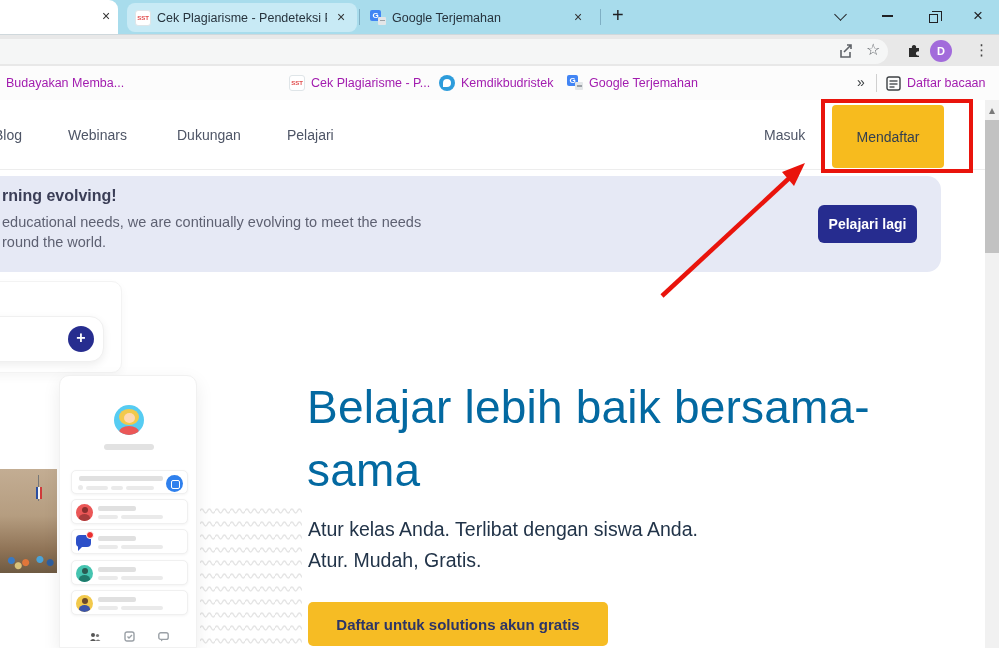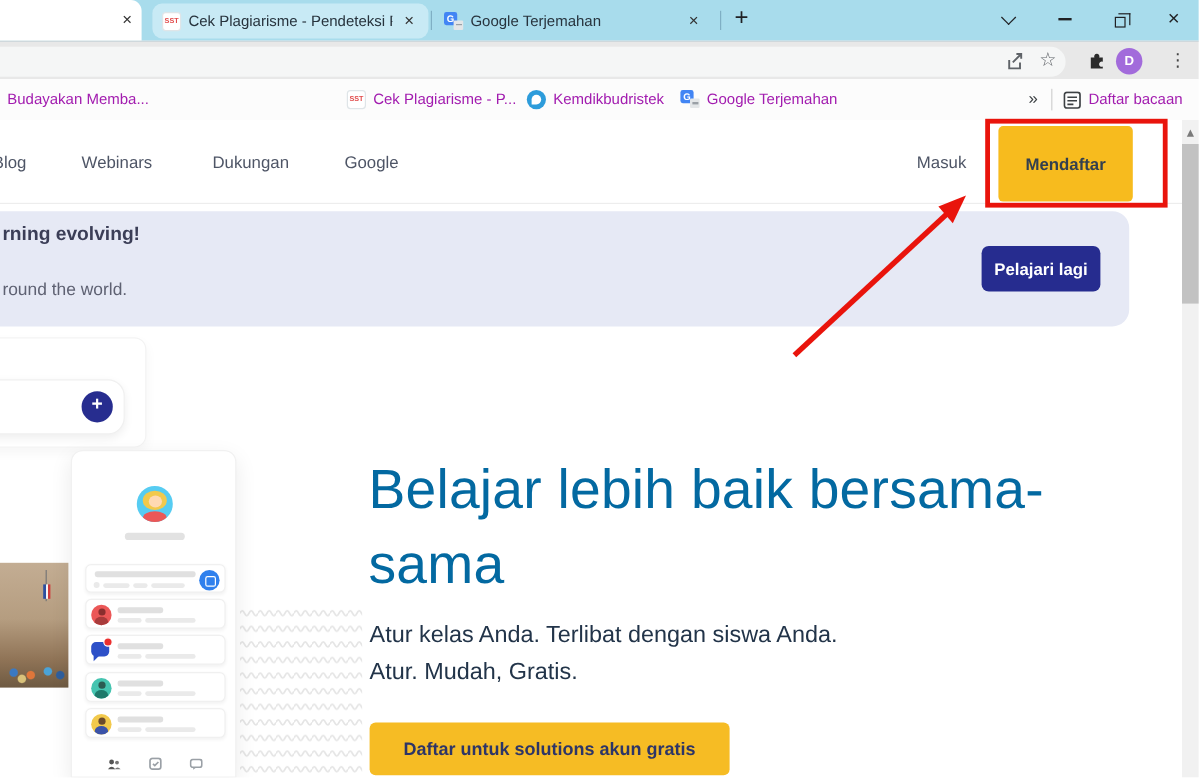--- a/index.html
+++ b/index.html
@@ -43,21 +43,21 @@
   .bm-divider { top:8px; width:1px; height:18px; background:#d0d0d0; }
 
   
   .scrollbar { left:985px; top:100px; width:14px; height:548px; background:#F1F1F1; }
   .sb-arrow { left:4px; top:8px; width:0; height:0; border-left:3.5px solid transparent; border-right:3.5px solid transparent; border-bottom:6px solid #7a7a7a; }
   .sb-thumb { left:0; top:20px; width:14px; height:133px; background:#C2C2C2; }
 
   
   .site-nav { left:0; top:100px; width:985px; height:70px; background:#fff; border-bottom:1px solid #ededed; }
   .nav-link { font-size:14px; color:#4E5566; font-weight:500; top:27px; }
-  .signup-btn { left:832px; top:5px; width:112px; height:63px; background:#F7BB1E; border-radius:4px; color:#333F4F; font-size:14px; font-weight:700; display:flex; align-items:center; justify-content:center; border:none; }
+  .signup-btn { left:832px; top:5px; width:112px; height:63px; background:#F7BB1E; border-radius:4px; color:#333F4F; font-size:14px; font-weight:400; display:flex; align-items:center; justify-content:center; border:none; }
 
   
   .banner { left:-20px; top:176px; width:961px; height:96px; background:#E6E9F5; border-radius:0 14px 14px 0; }
   .banner-bold { left:22px; top:11px; font-size:16px; font-weight:bold; color:#3B3E57; }
   .banner-body { left:22px; font-size:14.5px; color:#5E6172; }
   .learn-btn { left:838px; top:29px; width:99px; height:38px; background:#262C8F; border-radius:6px; color:#fff; font-size:14px; font-weight:600; display:flex; align-items:center; justify-content:center; border:none; }
 
   
   .hero-heading { left:307px; top:376px; width:645px; font-size:46px; font-weight:300; line-height:63px; color:#0369a1; letter-spacing:0.2px; }
   .hero-sub { left:308px; font-size:19.5px; color:#223449; }
@@ -183,27 +183,28 @@
       <line x1="3.5" y1="11" x2="8.5" y2="11" stroke="#3c4043" stroke-width="1.3"></line>
     </svg>
     <span class="bm-label">Daftar bacaan</span>
   </div>
 </div>
 
 <div class="abs site-nav">
   <div class="abs nav-link" style="left:-6px;">Blog</div>
   <div class="abs nav-link" style="left:68px;">Webinars</div>
   <div class="abs nav-link" style="left:177px;">Dukungan</div>
-  <div class="abs nav-link" style="left:287px;">Google</div>
+  <div class="abs nav-link" style="left:287px;">Pelajari</div>
   <div class="abs nav-link" style="left:764px;">Masuk</div>
   <button class="abs signup-btn">Mendaftar</button>
 </div>
 
 <div class="abs banner">
   <div class="abs banner-bold">rning evolving!</div>
+  <div class="abs banner-body" style="top:38px;">educational needs, we are continually evolving to meet the needs</div>
   <div class="abs banner-body" style="top:58px;">round the world.</div>
   <button class="abs learn-btn">Pelajari lagi</button>
 </div>
 
 <div class="abs card-top"></div>
 <div class="abs card-input"></div>
 <div class="abs plus-circle">+</div>
 
 <div class="abs photo">
   <div class="abs photo-pole"></div>

